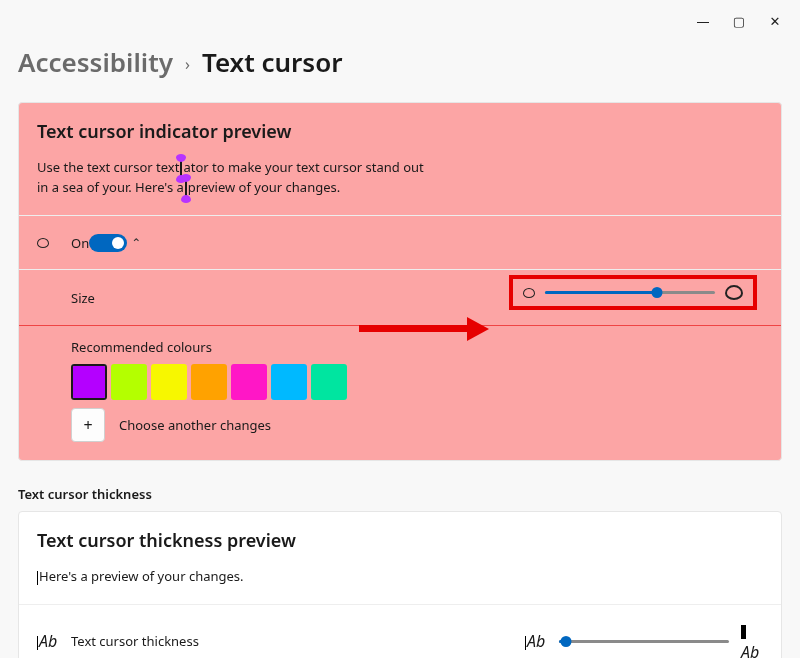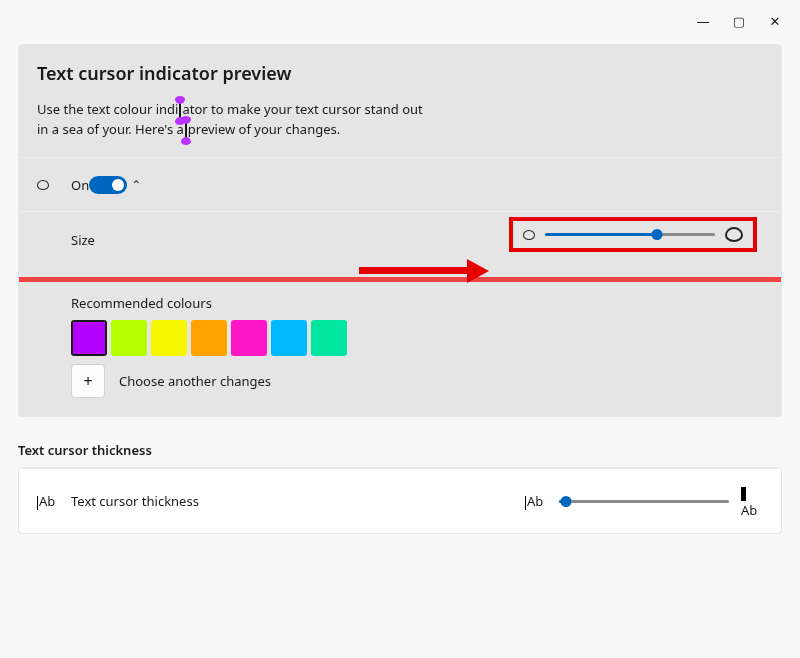--- a/index.html
+++ b/index.html
@@ -34,21 +34,21 @@
     font-weight: 600;
     color: #6b6b6b;
   }
   .breadcrumb .chevron { color: #6b6b6b; font-size: 16px; position: relative; top: -2px; }
   .breadcrumb .current {
     font-size: 26px;
     font-weight: 600;
     color: #1a1a1a;
   }
   .card {
-    background: #e5e5e5;
+    background: #fca5a5;
     border: 1px solid #e6e6e6;
     border-radius: 4px;
     margin-bottom: 4px;
   }
   .card-pad { padding: 16px 18px 18px 18px; }
   .section-title {
     font-size: 18px;
     font-weight: 600;
     margin-bottom: 14px;
   }
@@ -152,23 +152,22 @@
   .arrow-head {
     width: 0; height: 0;
     border-top: 12px solid transparent;
     border-bottom: 12px solid transparent;
     border-left: 22px solid #e60000;
     position: absolute;
     right: -20px; top: -8px;
   }
 
   .colors-block {
-    border-top: 5px solid #ef4444;
+    border-top: 1px solid #ef4444;
     padding: 12px 18px 18px 52px;
-    margin-top: 10px;
   }
   .colors-title { font-size: 13px; margin-bottom: 8px; }
   .swatches { display: flex; gap: 4px; }
   .swatch {
     width: 36px; height: 36px;
     border-radius: 3px;
     cursor: pointer;
   }
   .swatch.selected {
     outline: 2px solid #1a1a1a;
@@ -204,21 +203,21 @@
   .thickness-card { background:#fff; border:1px solid #e6e6e6; border-radius:4px; }
   .thick-preview { padding: 16px 18px 18px 18px; }
   .thick-row {
     display: flex;
     align-items: center;
     padding: 14px 18px;
     border-top: 1px solid #eee;
     font-size: 13px;
     gap: 12px;
   }
-  .thick-row .ab-ico { width: 22px; font-size: 13px; position: relative; }
+  .thick-row .ab-ico { width: 22px; font-size: 16px; position: relative; font-style: italic; }
   .cursor-i {
     display: inline-block;
     width: 1px; height: 14px;
     background: #000;
     vertical-align: middle;
     margin-right: 1px;
   }
   .size-row-wrap { position: relative; height: 56px; }
   .drop-shape {
     width: 12px; height: 10px;
@@ -232,26 +231,31 @@
 <body>
 
 <div class="window-controls">
   <span>—</span>
   <span>▢</span>
   <span>✕</span>
 </div>
 
 <div class="content">
 
+  <div class="breadcrumb">
+    <span class="parent">Accessibility</span>
+    <span class="chevron">›</span>
+    <span class="current">Text cursor</span>
+  </div>
 
   <div class="card">
     <div class="card-pad">
       <div class="section-title">Text cursor indicator preview</div>
       <div class="preview-text">
-        <span>Use the text colour indi</span><span class="indicator-cursor"></span><span>ator to make your text cursor stand out</span><br>
+        <span>Use the text cursor text</span><span class="indicator-cursor"></span><span>ator to make your text cursor stand out</span><br>
         <span>in a sea of your. Here's a</span><span class="indicator-cursor"></span><span>preview of your changes.</span>
       </div>
     </div>
 
     <div class="row">
       <div class="icon-slot">
         <span class="drop-shape"></span>
       </div>
       <div class="trail">
         <span>On</span>
@@ -293,20 +297,26 @@
       <div class="add-color-row">
         <div class="add-btn">+</div>
         <div class="add-label">Choose another changes</div>
       </div>
     </div>
   </div>
 
   <div class="subheader">Text cursor thickness</div>
 
   <div class="thickness-card">
+    <div class="thick-preview">
+      <div class="section-title">Text cursor thickness preview</div>
+      <div class="preview-text">
+        <span class="cursor-i"></span><span>Here's a preview of your changes.</span>
+      </div>
+    </div>
     <div class="thick-row">
       <span class="ab-ico"><span class="cursor-i"></span><span>Ab</span></span>
       <div style="flex:1">Text cursor thickness</div>
       <span class="ab-ico"><span class="cursor-i"></span><span>Ab</span></span>
       <div class="slider-track" style="width:170px;">
         <div class="slider-fill" style="width:4%;"></div>
         <div class="slider-thumb" style="left:4%;"></div>
       </div>
       <span class="ab-ico"><span class="cursor-i" style="width:5px;"></span><span>Ab</span></span>
     </div>

